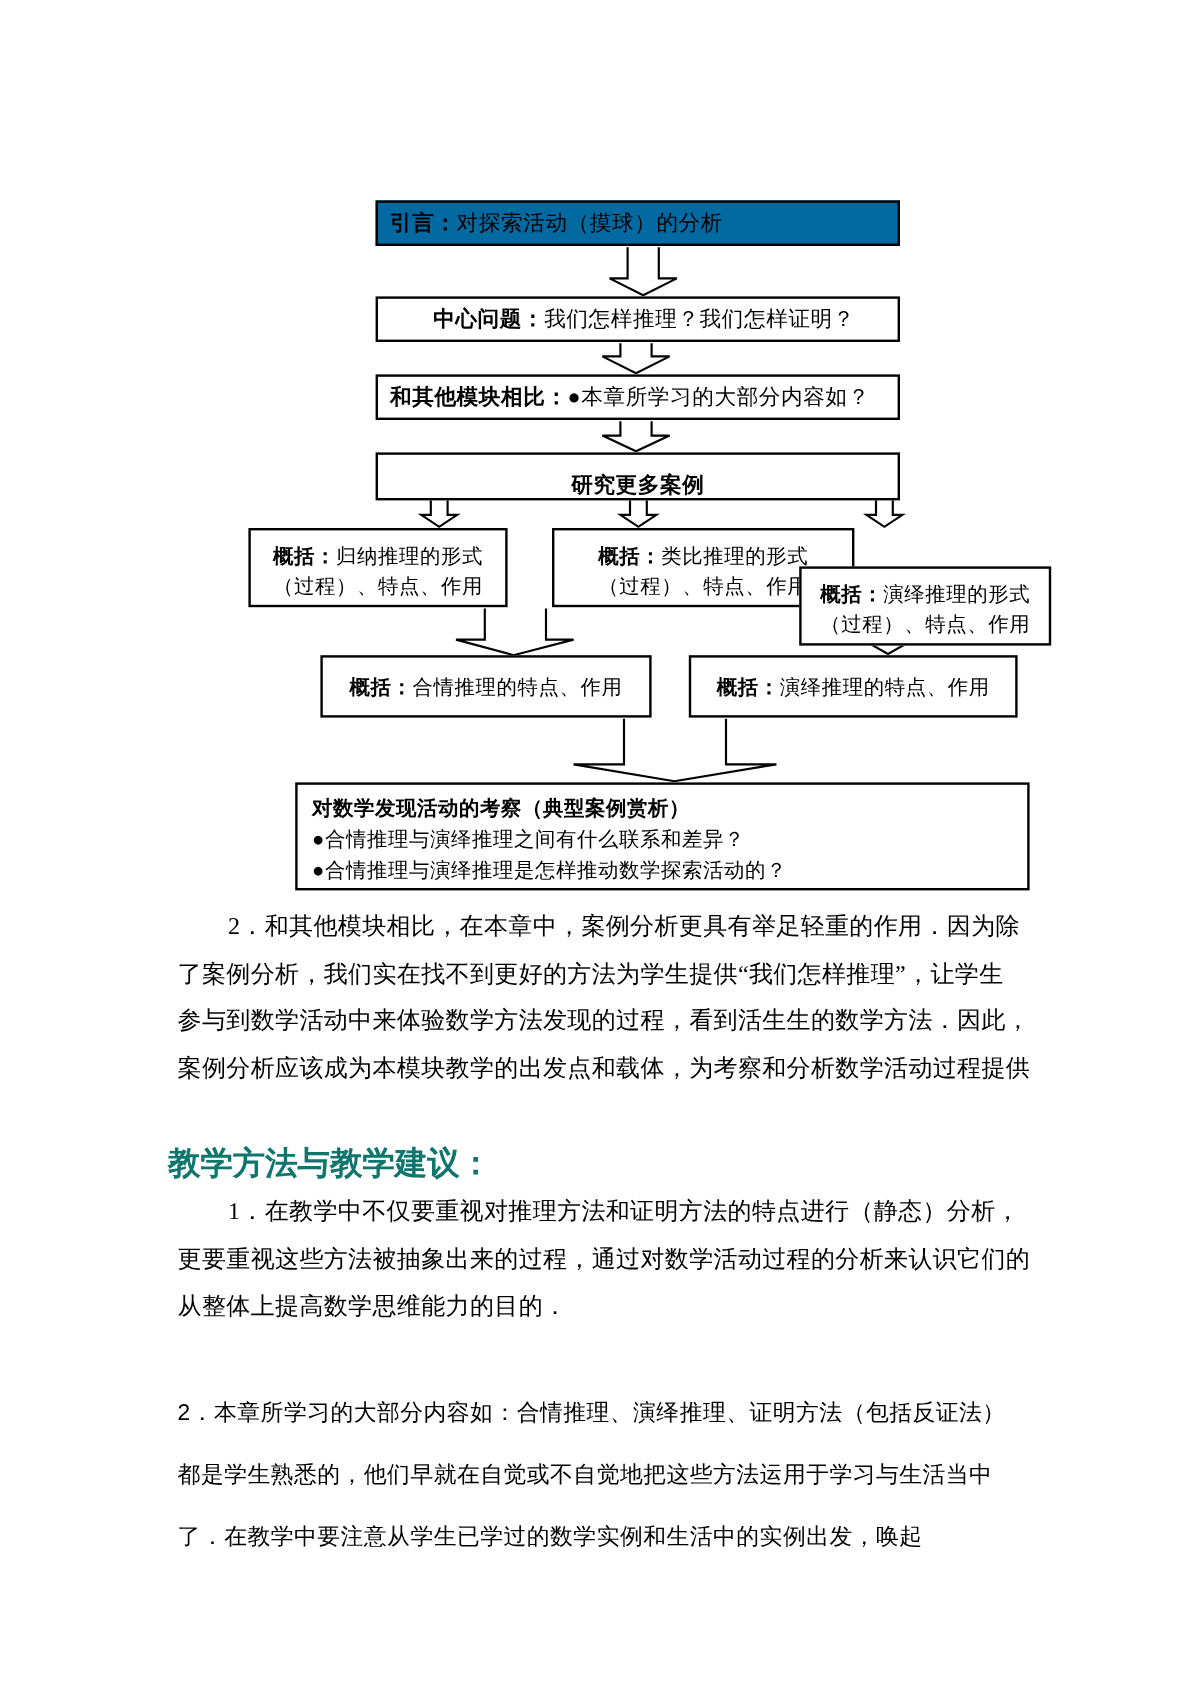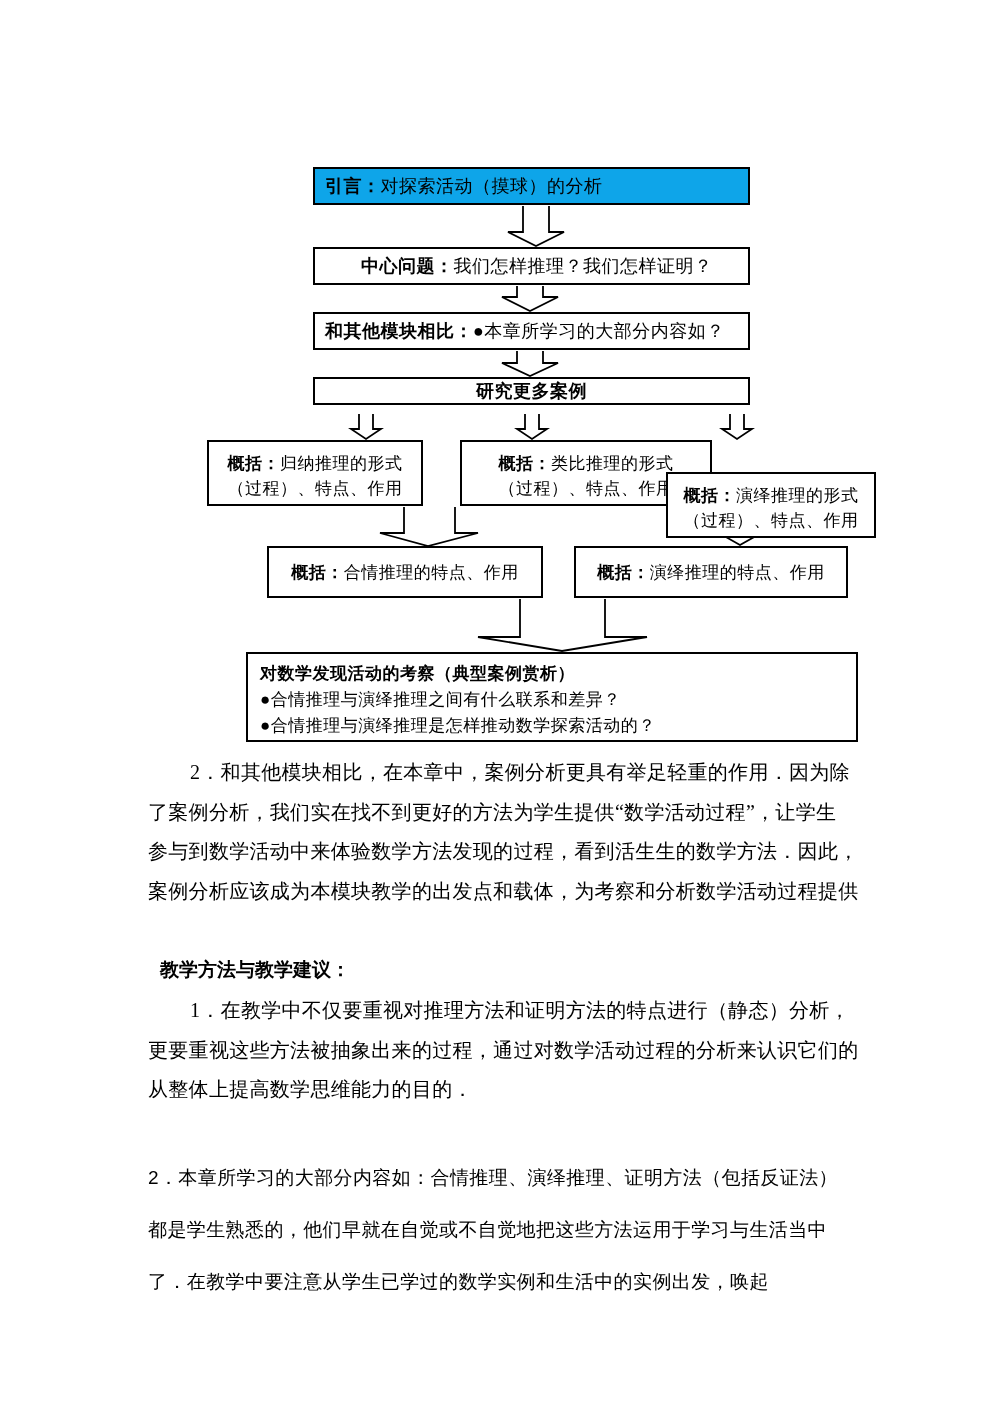--- a/index.html
+++ b/index.html
@@ -17,25 +17,25 @@
     position: absolute;
     border: 2px solid #000;
     background: #ffffff;
     font-size: 18px;
     color: #000;
     letter-spacing: 0.5px;
     line-height: 1.0;
   }
   .fc-box .tag { font-weight: bold; font-family: "Liberation Sans", "DejaVu Sans", sans-serif; }
   .box-row14 { left: 313px; width: 437px; height: 38px; display: flex; align-items: center; padding-left: 10px; }
-  .box1 { top: 167px; background: #0ea5e9; }
+  .box1 { top: 167px; background: #0369a1; }
   .box2 { top: 247px; padding-left: 46px; }
   .box3 { top: 312px; }
-  .box4 { top: 377px; height: 28px; justify-content: center; padding-left: 0; font-weight: bold;
-          font-family: Liberation Serif, serif; }
+  .box4 { top: 377px; height: 40px; justify-content: center; padding-left: 0; font-weight: bold;
+          font-family: Liberation Mono, monospace; align-items: flex-end; }
   .box-row5 { top: 440px; height: 66px; font-size: 17px; text-align: center; padding-top: 9px; line-height: 25px; }
   .box5a { left: 207px; width: 216px; }
   .box5b { left: 460px; width: 252px; }
   .box5c { left: 666px; width: 210px; margin-top: 32px; }
   .box-row6 { top: 546px; height: 52px; font-size: 17px; display: flex; align-items: center; justify-content: center; }
   .box6a { left: 267px; width: 276px; }
   .box6b { left: 574px; width: 274px; }
   .box7 { left: 246px; top: 652px; width: 612px; height: 90px; padding: 7px 12px; font-size: 17px; line-height: 26px; }
   .box7 .b7-title { font-weight: bold; font-family: "Liberation Sans", "DejaVu Sans", sans-serif; letter-spacing: 0.5px; }
   .arrow-layer { position: absolute; left: 0; top: 0; width: 1000px; height: 1414px; pointer-events: none; }
@@ -49,23 +49,23 @@
   }
   .paraA, .paraB {
     position: absolute; left: 148px; width: 720px;
     font-size: 20px; line-height: 39.5px; letter-spacing: 0.3px;
     font-family: "Liberation Serif", "DejaVu Serif", serif;
   }
   .paraA { top: 753px; }
   .paraB { top: 991px; }
   .indent { padding-left: 42px; }
   .sec-heading {
-    position: absolute; left: 160px; top: 950px;
-    font-size: 19px; line-height: 39px; font-weight: bold;
-    color: #000000;
+    position: absolute; left: 140px; top: 950px;
+    font-size: 27px; line-height: 39px; font-weight: bold;
+    color: #0f766e;
     font-family: "Liberation Sans", "DejaVu Sans", sans-serif;
   }
   .paraC {
     position: absolute; left: 148px; top: 1152px; width: 730px;
     font-size: 19px; line-height: 52px; letter-spacing: 0.4px;
     font-family: "Liberation Sans", "DejaVu Sans", sans-serif;
   }
 </style>
 </head>
 <body>
@@ -129,21 +129,21 @@
   </div>
 
   <div class="fc-box box7">
     <div class="b7-title">对数学发现活动的考察（典型案例赏析）</div>
     <div>●合情推理与演绎推理之间有什么联系和差异？</div>
     <div>●合情推理与演绎推理是怎样推动数学探索活动的？</div>
   </div>
 
   <div class="paraA">
     <div class="blue-line indent">2．和其他模块相比，在本章中，案例分析更具有举足轻重的作用．因为除</div>
-    <div class="blue-line">了案例分析，我们实在找不到更好的方法为学生提供“数学活动过程”，让学生</div>
+    <div class="blue-line">了案例分析，我们实在找不到更好的方法为学生提供“我们怎样推理”，让学生</div>
     <div class="blue-line">参与到数学活动中来体验数学方法发现的过程，看到活生生的数学方法．因此，</div>
     <div class="blue-line">案例分析应该成为本模块教学的出发点和载体，为考察和分析数学活动过程提供</div>
   </div>
 
   <div class="sec-heading">教学方法与教学建议：</div>
 
   <div class="paraB">
     <div class="blue-line indent">1．在教学中不仅要重视对推理方法和证明方法的特点进行（静态）分析，</div>
     <div class="blue-line">更要重视这些方法被抽象出来的过程，通过对数学活动过程的分析来认识它们的</div>
     <div class="blue-line">从整体上提高数学思维能力的目的．</div>

